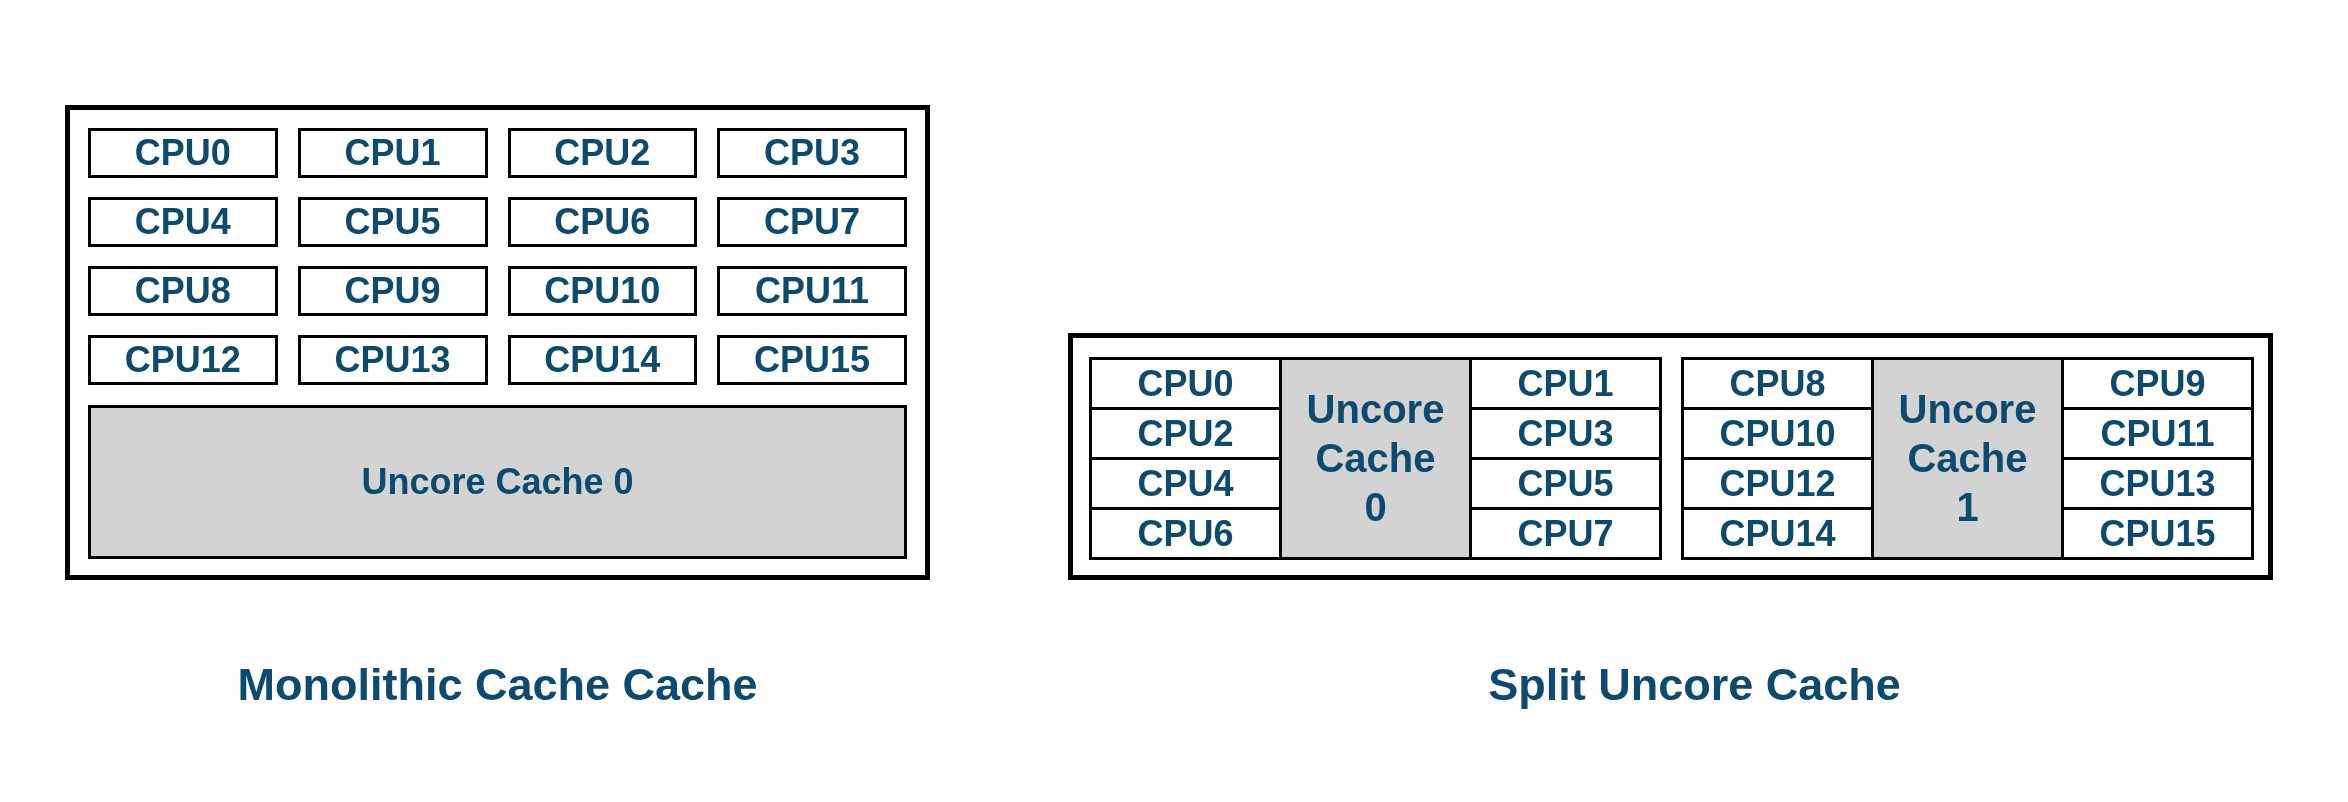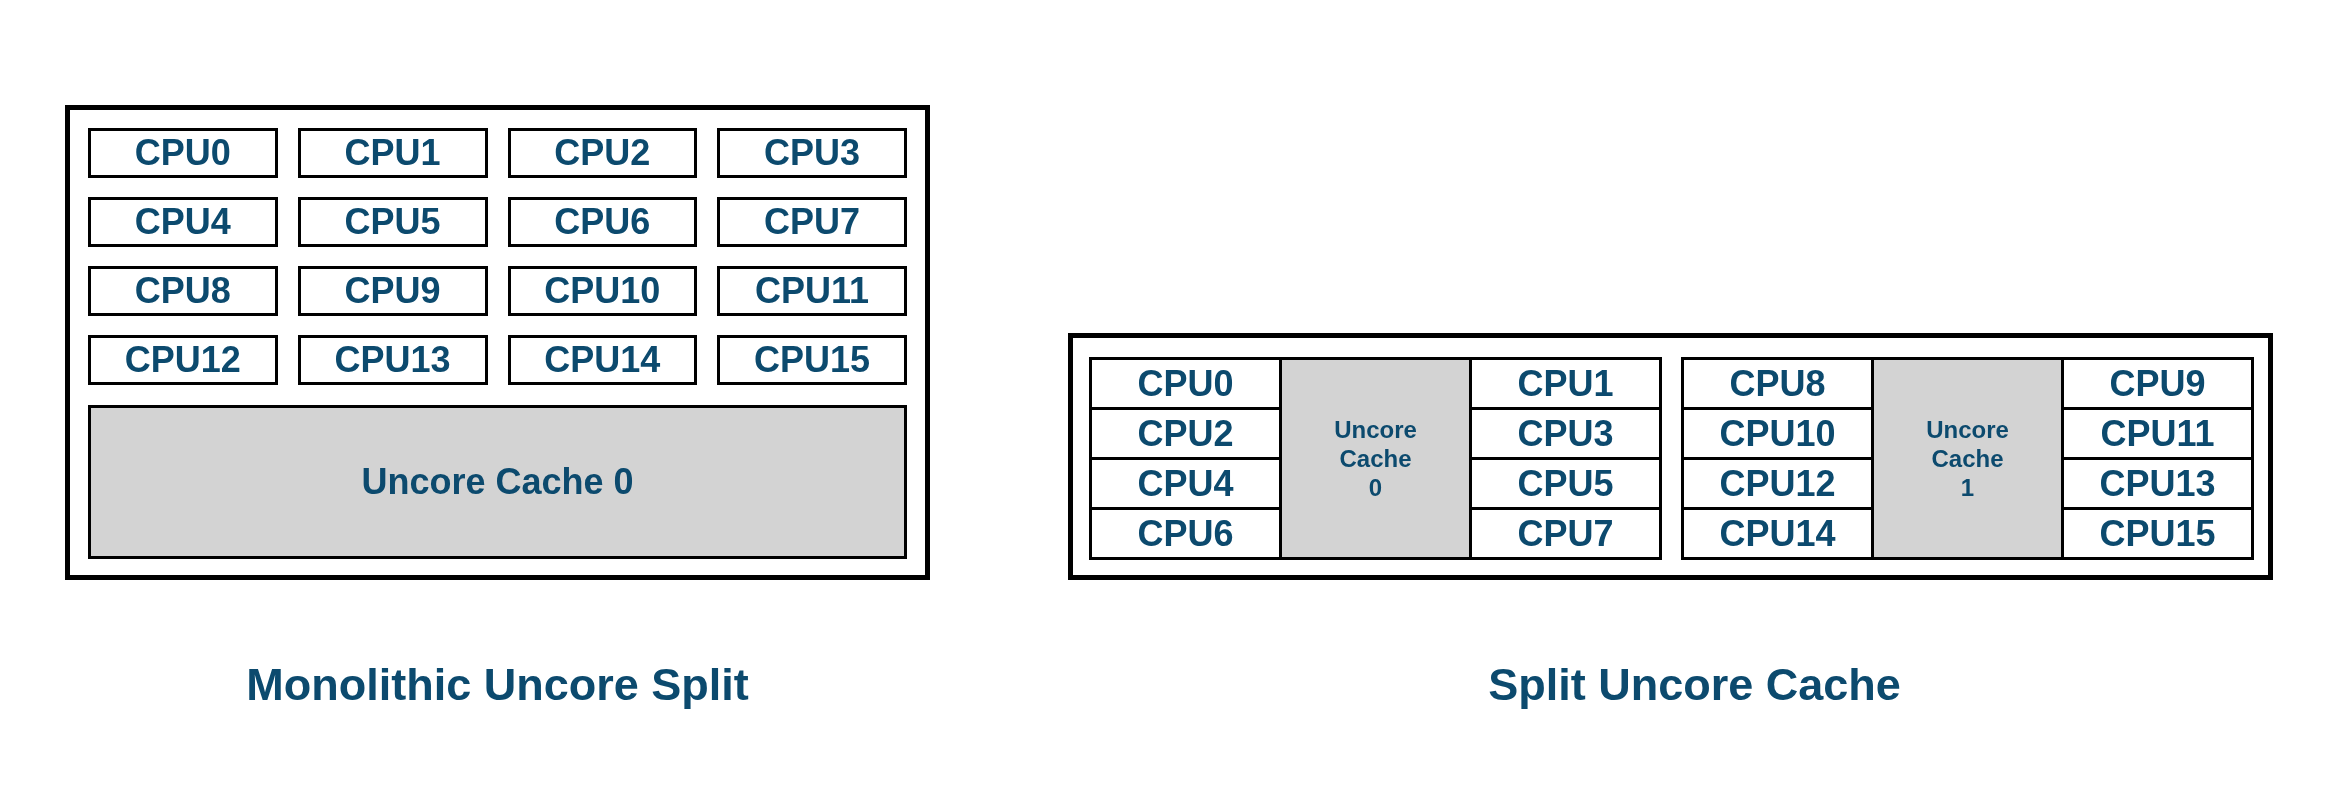--- a/index.html
+++ b/index.html
@@ -87,21 +87,21 @@
   .cell.c1 { grid-column: 1; }
   .cell.c3 { grid-column: 3; }
   .cache-cell {
     grid-column: 2;
     grid-row: 1 / 5;
     background: #d3d3d3;
     display: flex;
     align-items: center;
     justify-content: center;
     text-align: center;
-    font-size: 24px;
+    font-size: 40px;
     line-height: 1.22;
     white-space: pre-line;
   }
 
   
   .caption {
     position: absolute;
     top: 644px;
     text-align: center;
     font-size: 45px;
@@ -130,21 +130,21 @@
         <div class="cpu-box">CPU9</div>
         <div class="cpu-box">CPU10</div>
         <div class="cpu-box">CPU11</div>
         <div class="cpu-box">CPU12</div>
         <div class="cpu-box">CPU13</div>
         <div class="cpu-box">CPU14</div>
         <div class="cpu-box">CPU15</div>
       </div>
       <div class="mono-cache">Uncore Cache 0</div>
     </div>
-    <div class="caption mono-cap">Monolithic Uncore Split</div>
+    <div class="caption mono-cap">Monolithic Cache Cache</div>
   </section>
 
   <section>
     <div class="split-box">
 
       <div class="group">
         <div class="cell c1" style="grid-row:1">CPU0</div>
         <div class="cell c1" style="grid-row:2">CPU2</div>
         <div class="cell c1" style="grid-row:3">CPU4</div>
         <div class="cell c1" style="grid-row:4">CPU6</div>

